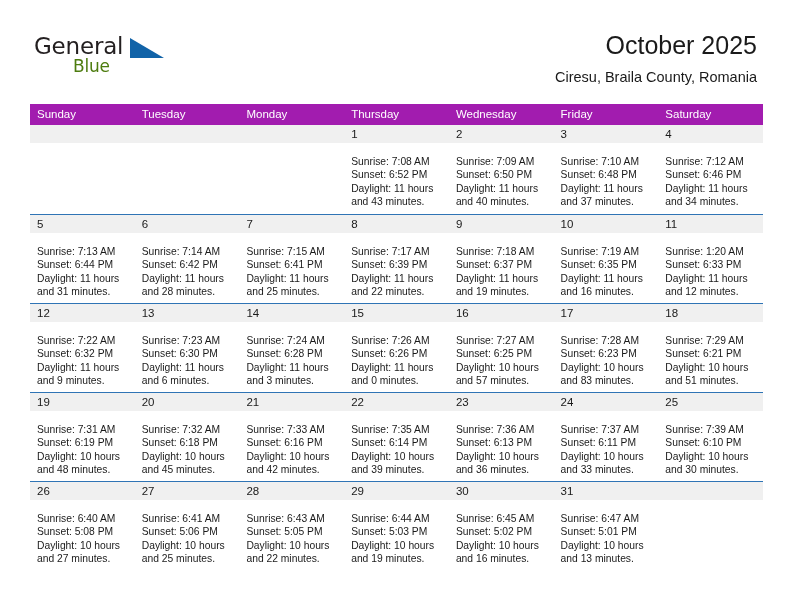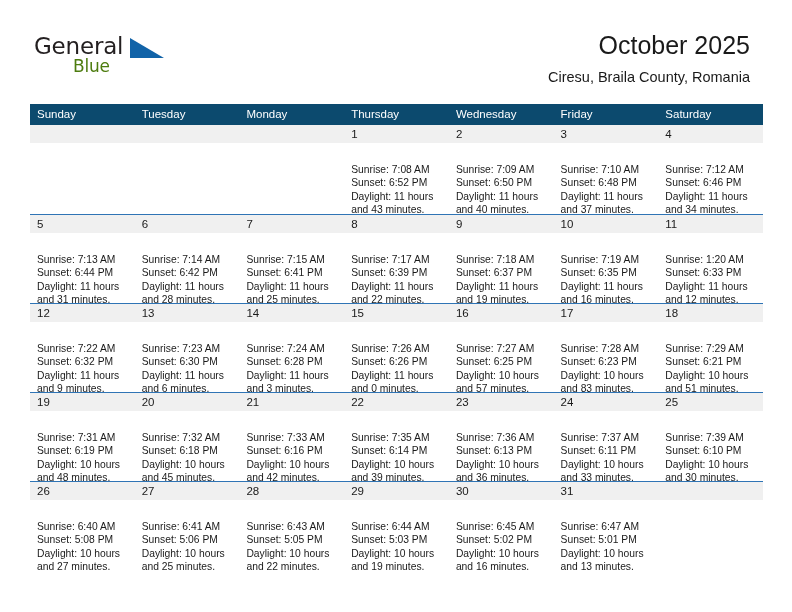--- a/index.html
+++ b/index.html
@@ -60,21 +60,21 @@
     left: 96px;
     top: 5px;
     width: 0;
     height: 0;
     border-left: 34px solid #1163a8;
     border-top: 20px solid transparent;
   }
 
   .title-block {
     position: absolute;
-    right: 42px;
+    right: 35px;
     top: 30px;
     text-align: right;
   }
   .cal-title {
     font-size: 25px;
     font-weight: normal;
     color: #1a1a1a;
     line-height: 30px;
     white-space: nowrap;
   }
@@ -88,21 +88,21 @@
 
   
   .calendar {
     position: absolute;
     left: 30px;
     top: 104px;
     width: 733px;
   }
   .dow-row {
     display: flex;
-    background: #0c4a6e;
+    background: #a21caf;
     height: 21px;
   }
   .dow {
     flex: 1 1 0;
     color: #ffffff;
     font-size: 11.5px;
     line-height: 21px;
     padding-left: 7px;
     box-sizing: border-box;
     white-space: nowrap;
@@ -126,21 +126,21 @@
   .cell-date {
     background: #f0f0f0;
     height: 18px;
     font-size: 11.5px;
     line-height: 18px;
     padding-left: 7px;
     color: #1a1a1a;
     box-sizing: border-box;
   }
   .cell-body {
-    padding: 20px 6px 0 7px;
+    padding: 12px 6px 0 7px;
     font-size: 10.3px;
     line-height: 13.4px;
     color: #1a1a1a;
   }
   .cell-body div {
     white-space: nowrap;
   }
   .cell-body .wrap {
     white-space: normal;
   }

